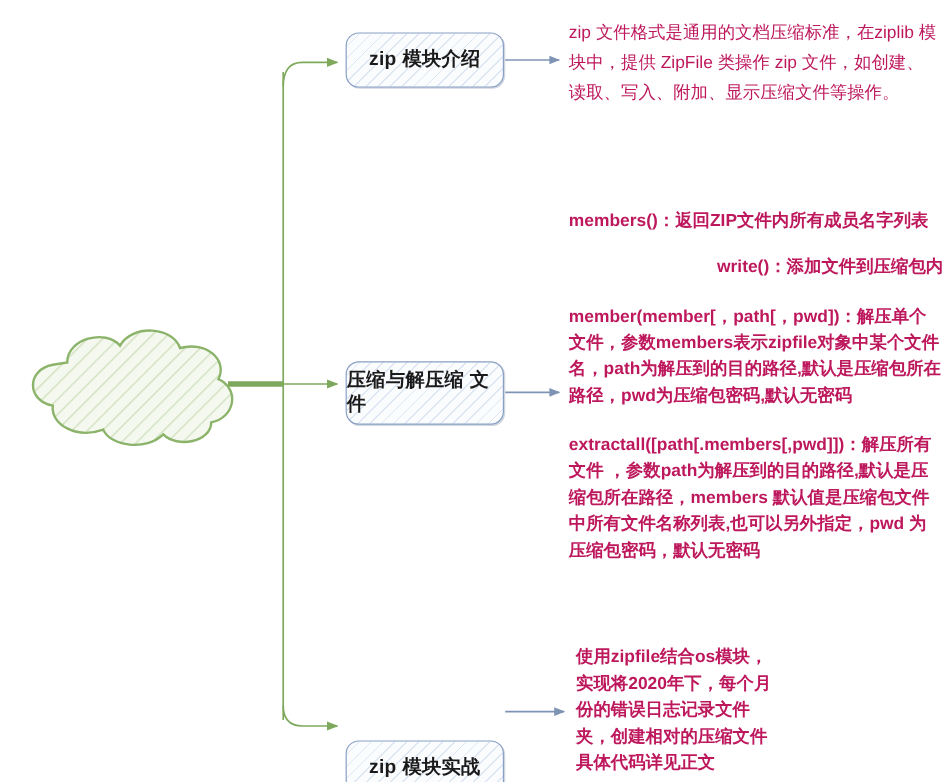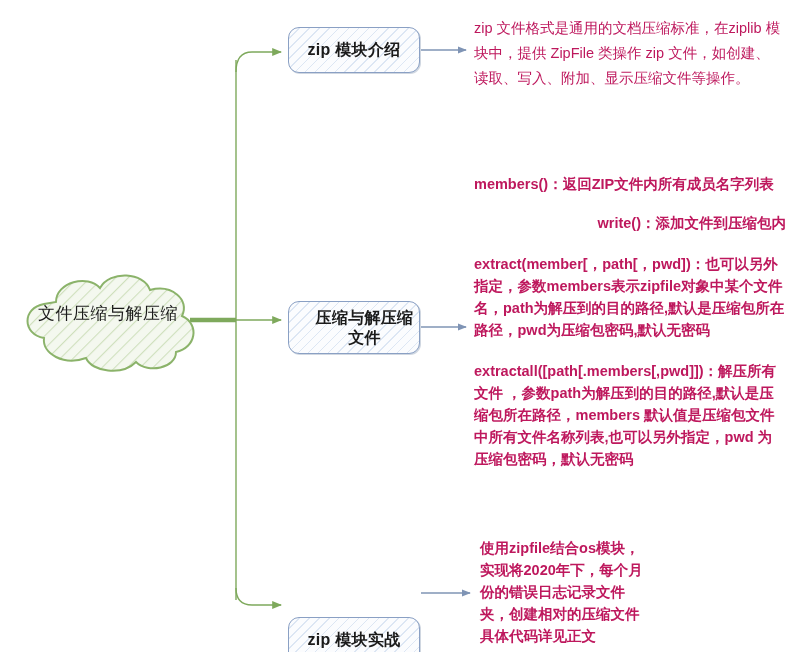--- a/index.html
+++ b/index.html
@@ -62,29 +62,28 @@
         rgba(150,180,220,0.30) 1px,
         rgba(255,255,255,0) 1px,
         rgba(255,255,255,0) 7px);
     box-shadow: 1px 1px 0 rgba(120,140,170,0.35);
     display: flex;
     align-items: center;
     justify-content: center;
     box-sizing: border-box;
   }
   .topic-label {
-    text-align: center;
     font-size: 16px;
     font-weight: bold;
     color: #1a1a1a;
     line-height: 20px;
     letter-spacing: 0.3px;
   }
   #topic-1 { left: 288px; top: 27px;  width: 132px; height: 46px; }
-  #topic-2 { left: 288px; top: 301px; width: 132px; height: 53px; padding-left: 21px; }
+  #topic-2 { left: 288px; top: 301px; width: 132px; height: 53px; }
   #topic-3 { left: 288px; top: 580px; width: 132px; height: 46px; margin-top: 37px; }
 
   
   .note {
     position: absolute;
     color: #be185d;
     font-size: 14.5px;
     line-height: 23px;
     white-space: pre-wrap;
   }
@@ -139,21 +138,20 @@
                C 46 14, 78 6, 90 20
                C 100 2, 134 4, 140 22
                C 162 16, 180 32, 172 48
                C 190 56, 186 80, 166 84
                C 166 100, 138 106, 126 94
                C 112 108, 82 104, 76 90
                C 54 98, 32 86, 34 70
                C 12 66, 12 40, 34 36
                Z" fill="url(#cloud-hatch)" stroke="#8bb36a" stroke-width="2"></path>
     </svg>
-    <div class="cloud-label">文件压缩与解压缩</div>
   </div>
 
   <div class="topic" id="topic-1">
     <span class="topic-label">zip 模块介绍</span>
   </div>
 
   <div class="topic" id="topic-2">
     <span class="topic-label">压缩与解压缩
 文件</span>
   </div>
@@ -161,21 +159,21 @@
   <div class="topic" id="topic-3">
     <span class="topic-label">zip 模块实战</span>
   </div>
 
   <div class="note" id="note-1">zip 文件格式是通用的文档压缩标准，在ziplib 模块中，提供 ZipFile 类操作 zip 文件，如创建、读取、写入、附加、显示压缩文件等操作。</div>
 
   <div class="note" id="note-2">members()：返回ZIP文件内所有成员名字列表</div>
 
   <div class="note" id="note-3">write()：添加文件到压缩包内</div>
 
-  <div class="note" id="note-4">extract(member[，path[，pwd])：也可以另外指定，参数members表示zipfile对象中某个文件名，path为解压到的目的路径,默认是压缩包所在路径，pwd为压缩包密码,默认无密码</div>
+  <div class="note" id="note-4">member(member[，path[，pwd])：解压单个文件，参数members表示zipfile对象中某个文件名，path为解压到的目的路径,默认是压缩包所在路径，pwd为压缩包密码,默认无密码</div>
 
   <div class="note" id="note-5">extractall([path[.members[,pwd]])：解压所有文件 ，参数path为解压到的目的路径,默认是压缩包所在路径，members 默认值是压缩包文件中所有文件名称列表,也可以另外指定，pwd 为压缩包密码，默认无密码</div>
 
   <div class="note" id="note-6">使用zipfile结合os模块，
 实现将2020年下，每个月
 份的错误日志记录文件
 夹，创建相对的压缩文件
 具体代码详见正文</div>
 
 </div>

